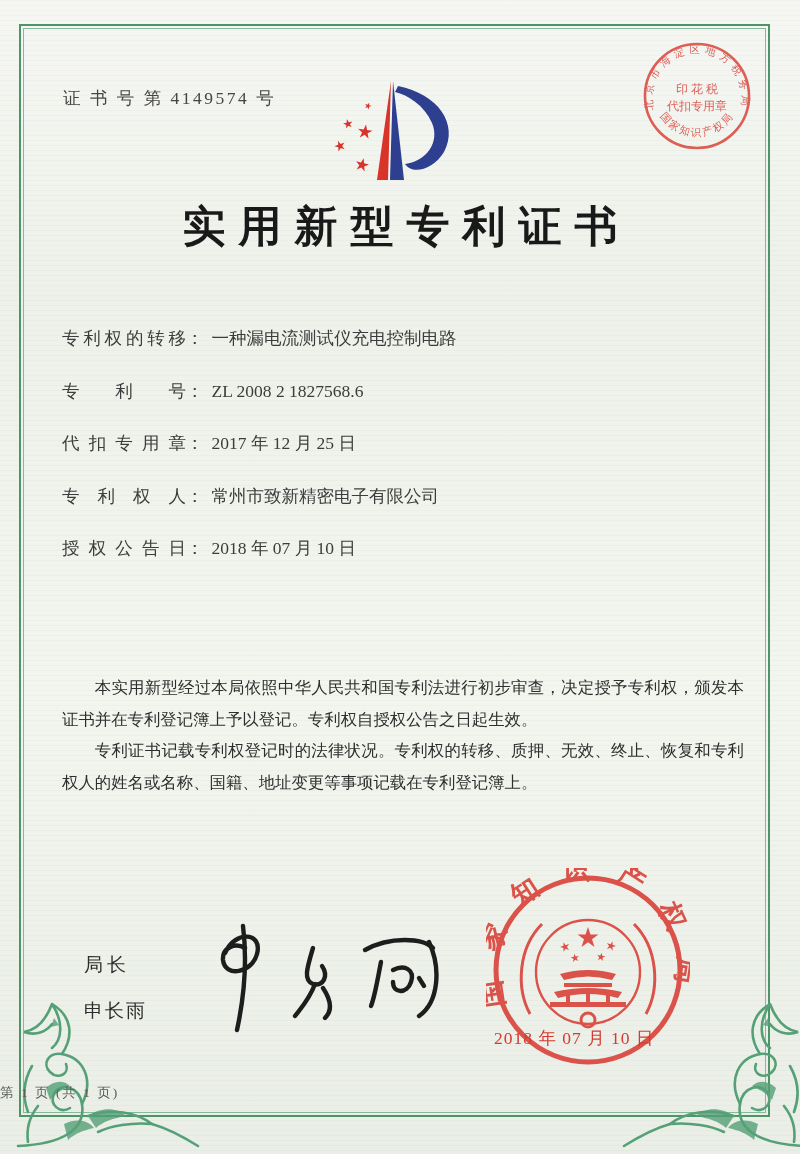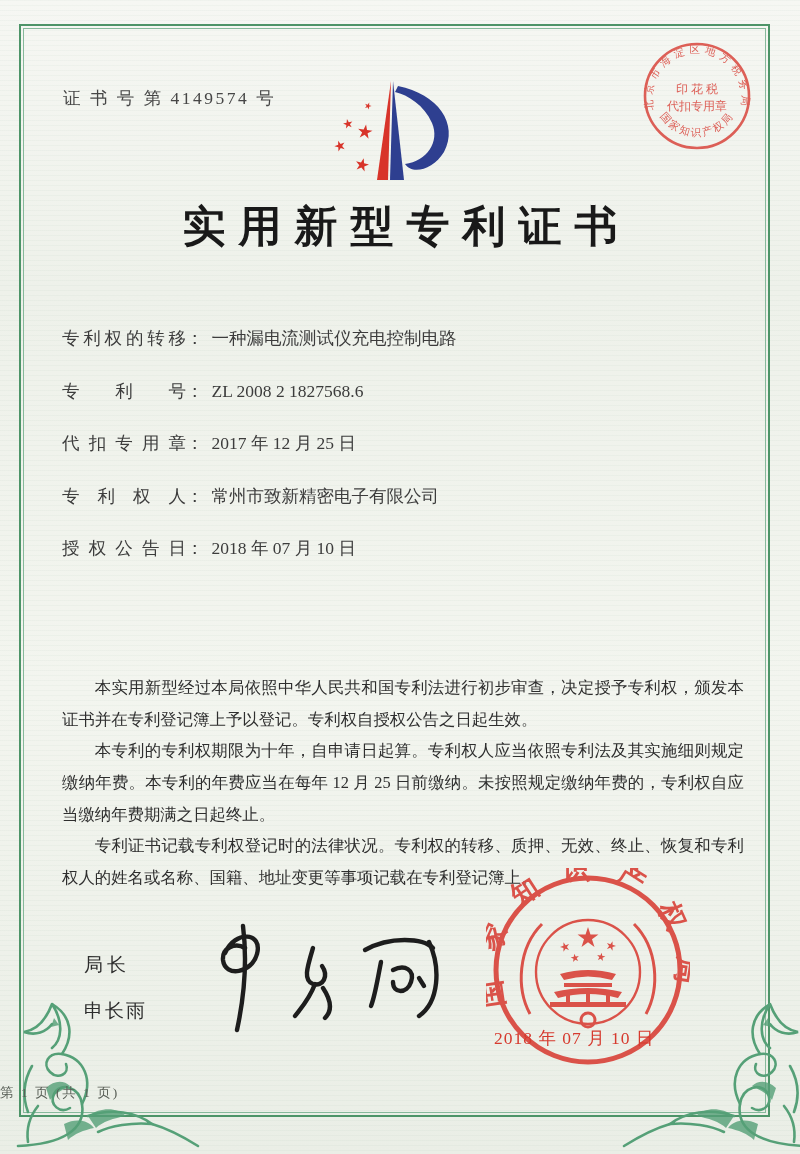--- a/index.html
+++ b/index.html
@@ -137,21 +137,20 @@
     <div class="field-row">
       <span class="field-label">专利权人</span><span class="colon">：</span><span class="field-value">常州市致新精密电子有限公司</span>
     </div>
     <div class="field-row" style="position:relative;">
       <span class="field-label">授权公告日</span><span class="colon">：</span><span class="field-value">2018 年 07 月 10 日</span>
     </div>
   </div>
 
   <div class="paras">
     <p>本实用新型经过本局依照中华人民共和国专利法进行初步审查，决定授予专利权，颁发本证书并在专利登记簿上予以登记。专利权自授权公告之日起生效。</p>
-    <p>本专利的专利权期限为十年，自申请日起算。专利权人应当依照专利法及其实施细则规定缴纳年费。本专利的年费应当在每年 12 月 25 日前缴纳。未按照规定缴纳年费的，专利权自应当缴纳年费期满之日起终止。</p>
     <p>专利证书记载专利权登记时的法律状况。专利权的转移、质押、无效、终止、恢复和专利权人的姓名或名称、国籍、地址变更等事项记载在专利登记簿上。</p>
   </div>
 
   <div class="signoff-title">局长</div>
   <div class="signoff-name">申长雨</div>
 
   <svg class="signature" width="280" height="122" viewBox="0 0 280 122">
     <g stroke="#1d1d1d" stroke-width="4.4" fill="none" stroke-linecap="round" stroke-linejoin="round">
       <path d="M30,35 C 40,12 68,14 62,36 C 57,55 30,60 28,42 C 27,30 40,24 50,30"></path>
       <path d="M48,8 C 52,40 50,75 42,112"></path>

